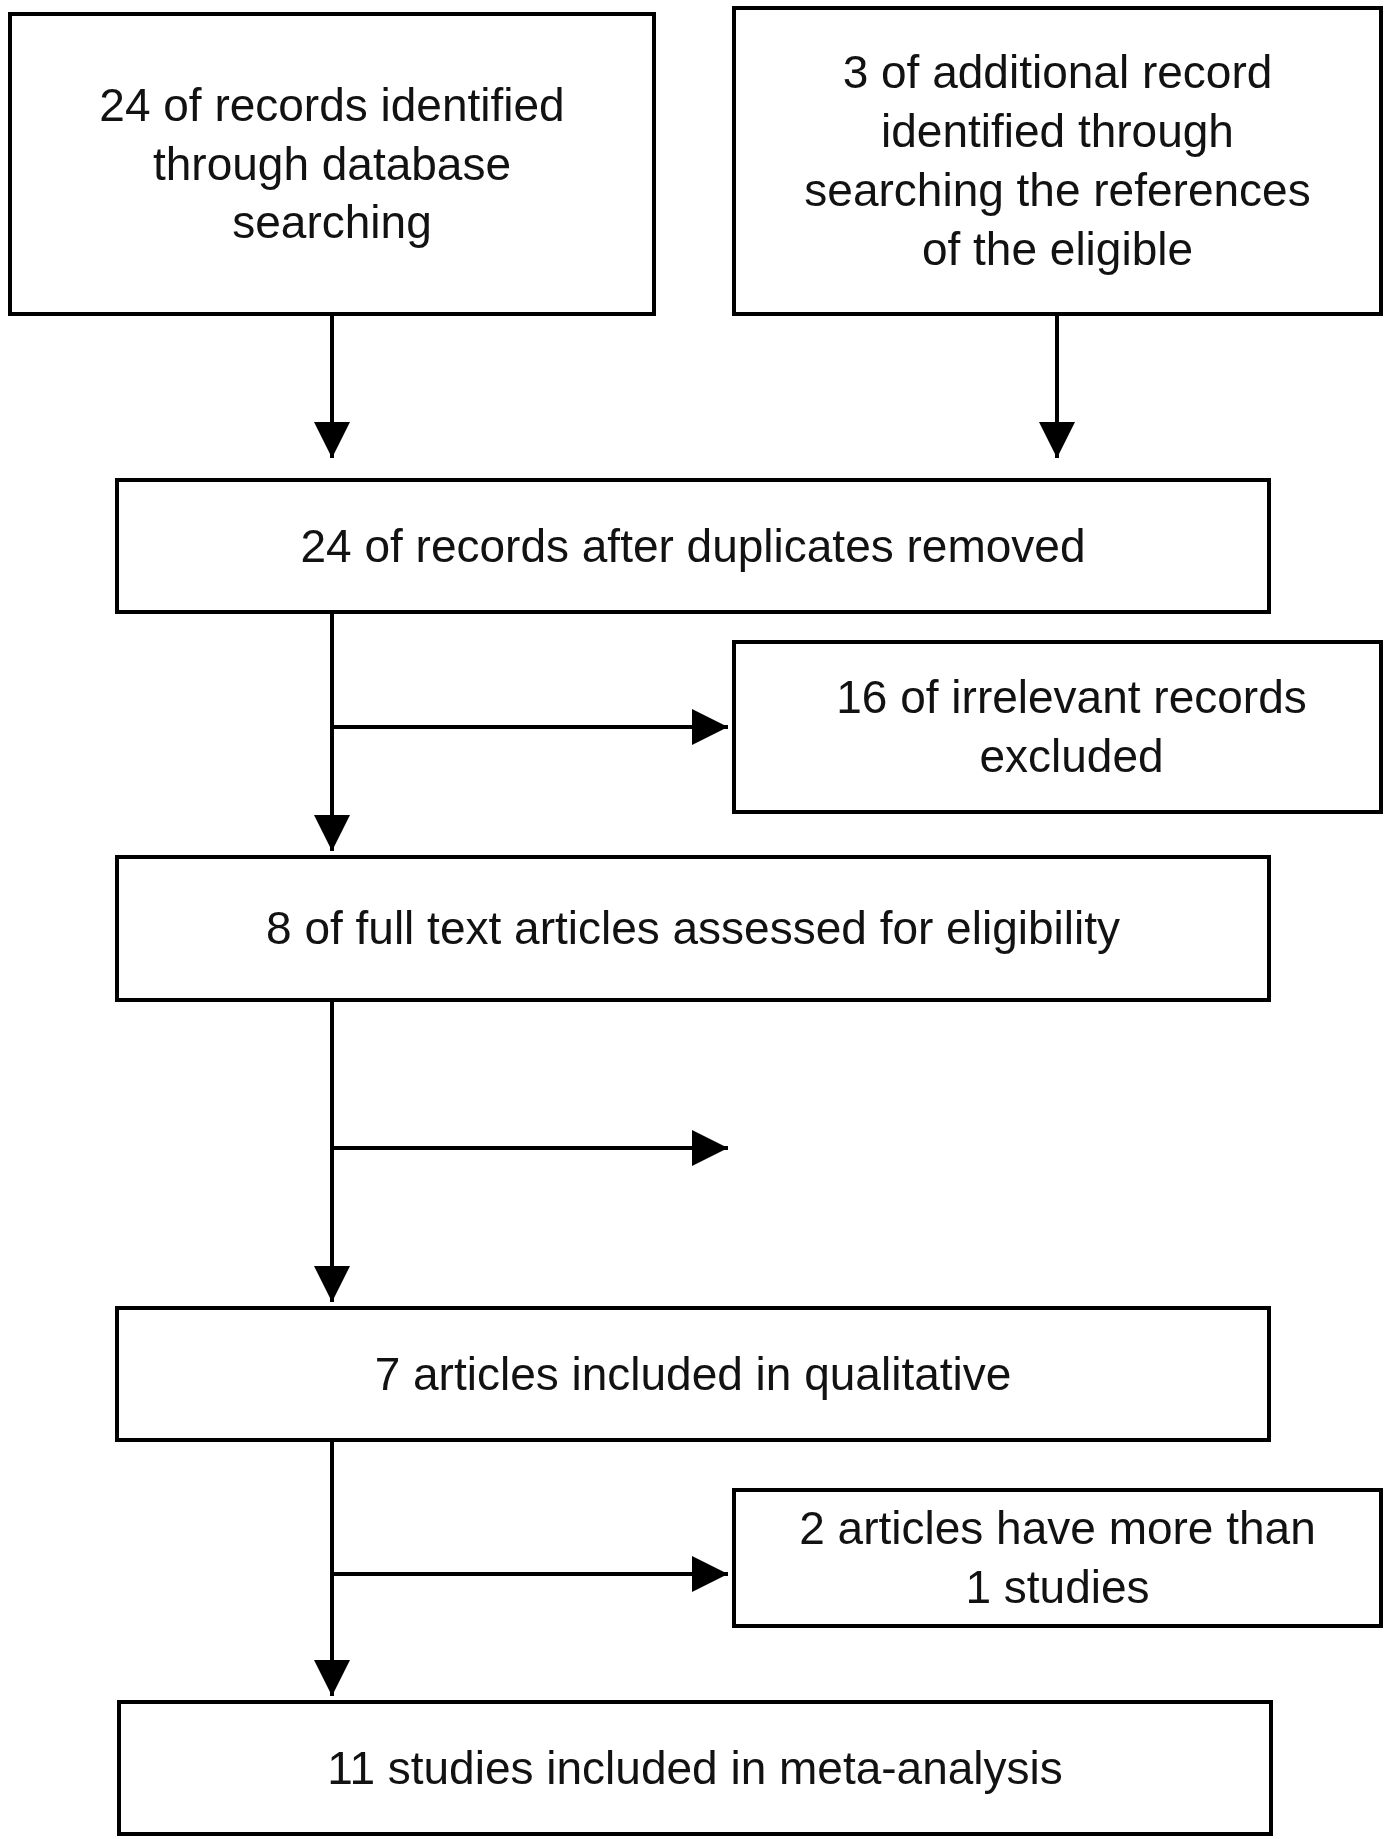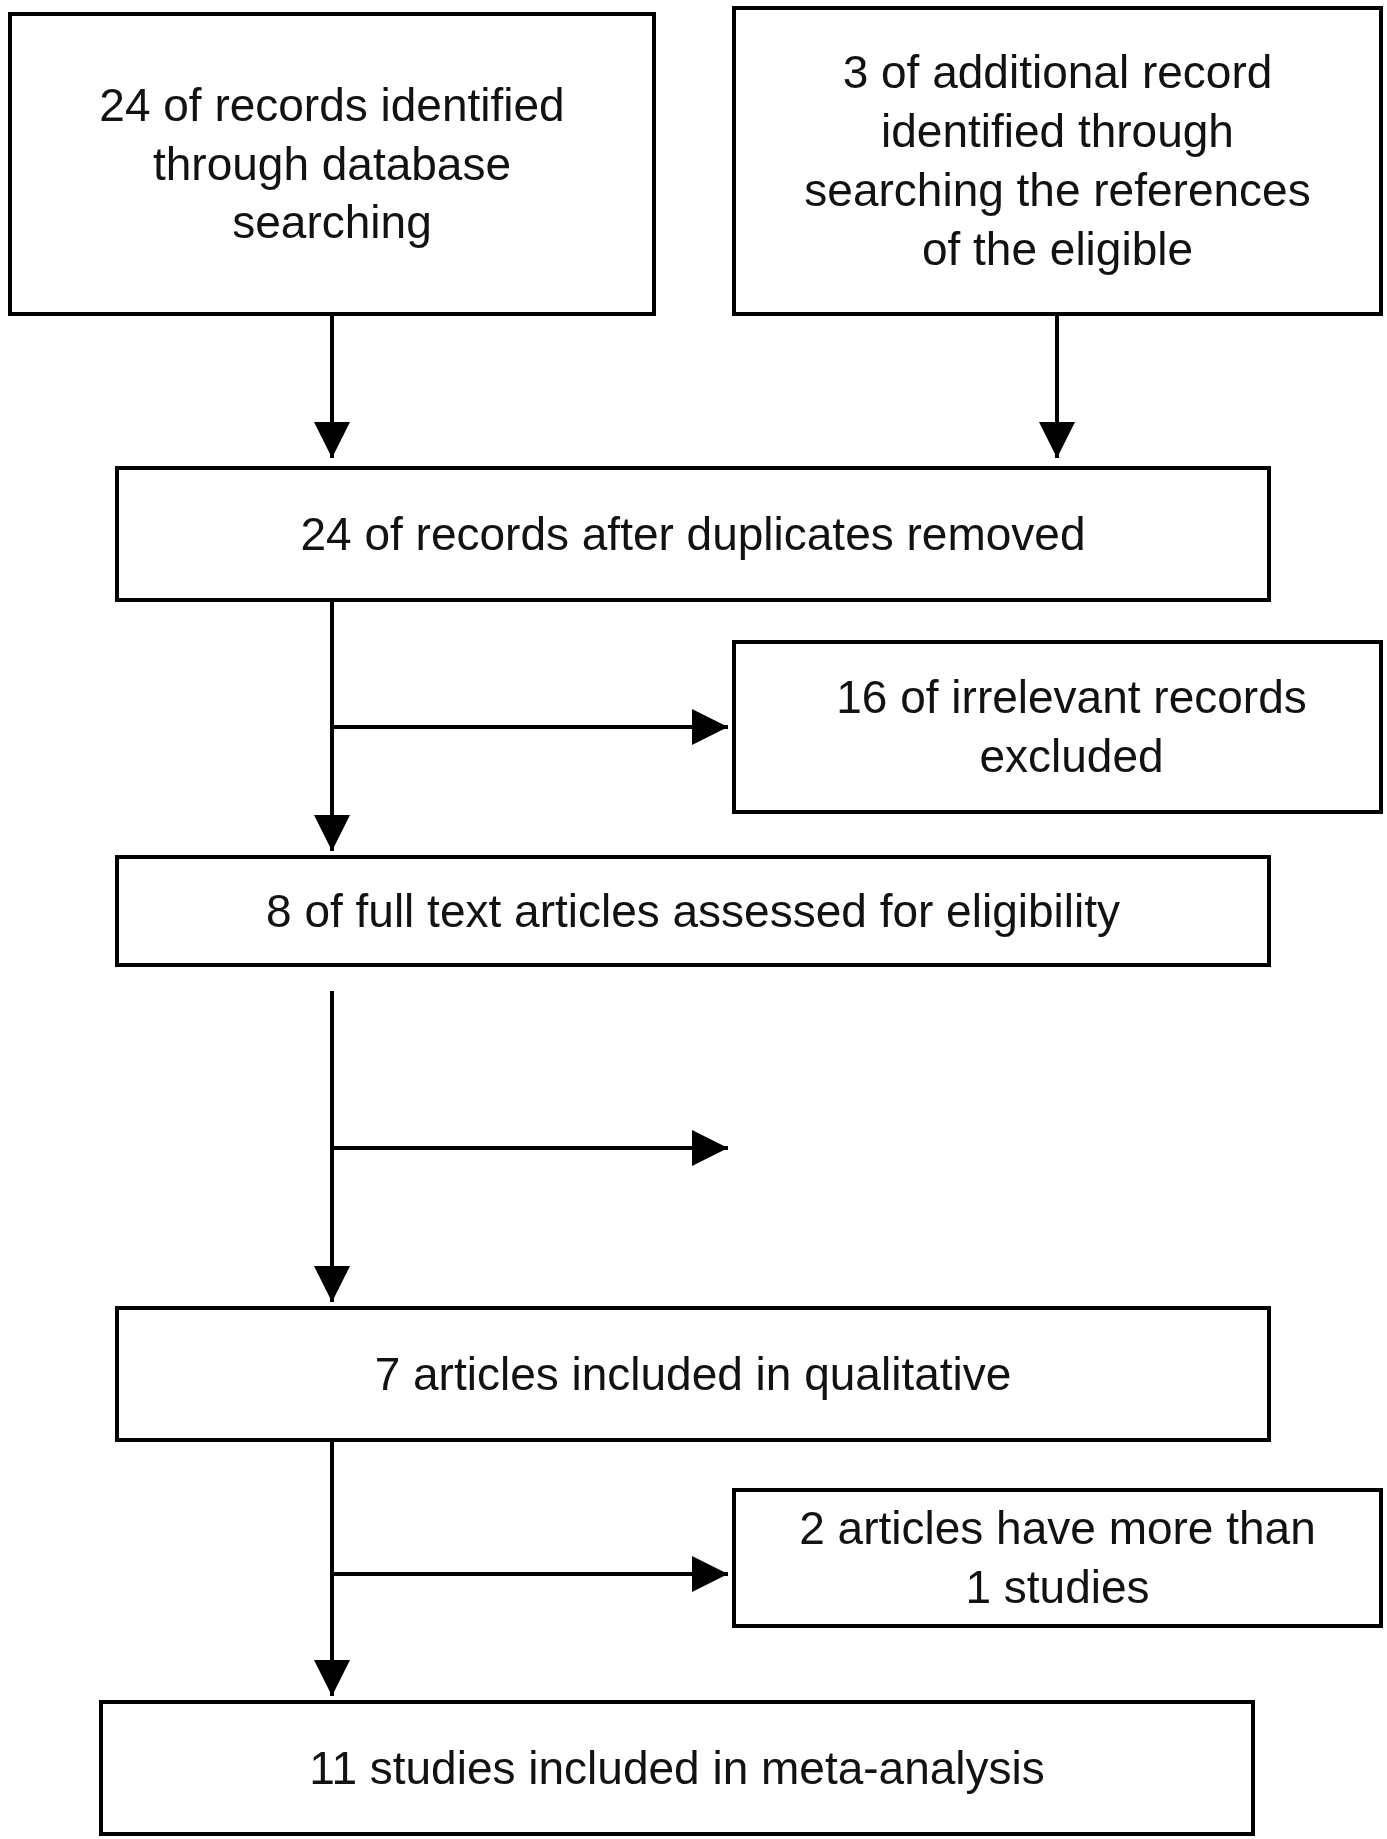--- a/index.html
+++ b/index.html
@@ -80,40 +80,40 @@
 searching</div>
   </div>
 
   <div class="box" style="left:732px; top:6px; width:651px; height:310px;">
     <div class="label">3 of additional record
 identified through
 searching the references
 of the eligible</div>
   </div>
 
-  <div class="box" style="left:115px; top:466px; width:1156px; height:136px;">
+  <div class="box" style="left:115px; top:478px; width:1156px; height:136px;">
     <div class="label">24 of records after duplicates removed</div>
   </div>
 
   <div class="box" style="left:732px; top:640px; width:651px; height:174px;padding-left:28px;">
     <div class="label">16 of irrelevant records
 excluded</div>
   </div>
 
-  <div class="box" style="left:115px; top:855px; width:1156px; height:112px;">
+  <div class="box" style="left:115px; top:855px; width:1156px; height:147px;">
     <div class="label">8 of full text articles assessed for eligibility</div>
   </div>
 
 
   <div class="box" style="left:115px; top:1306px; width:1156px; height:136px;">
     <div class="label">7 articles included in qualitative</div>
   </div>
 
   <div class="box" style="left:732px; top:1488px; width:651px; height:140px;">
     <div class="label">2 articles have more than
 1 studies</div>
   </div>
 
-  <div class="box" style="left:99px; top:1700px; width:1156px; height:136px;">
+  <div class="box" style="left:117px; top:1700px; width:1156px; height:136px;">
     <div class="label">11 studies included in meta-analysis</div>
   </div>
 
 </div>
 
 </body></html>

